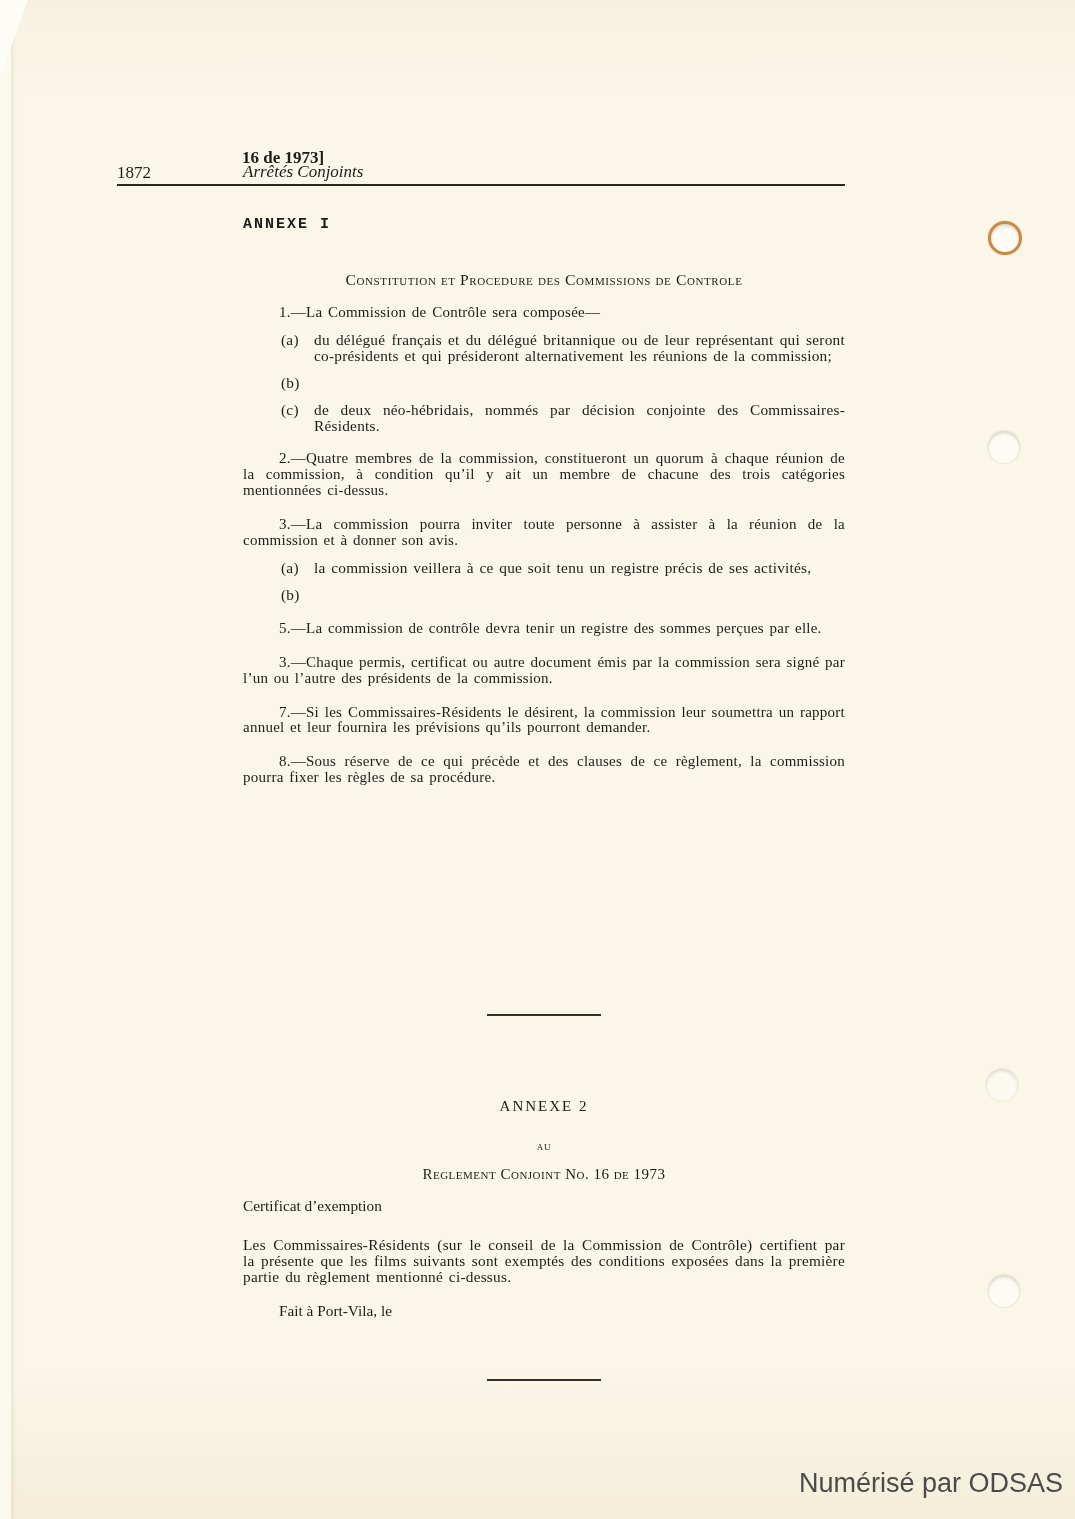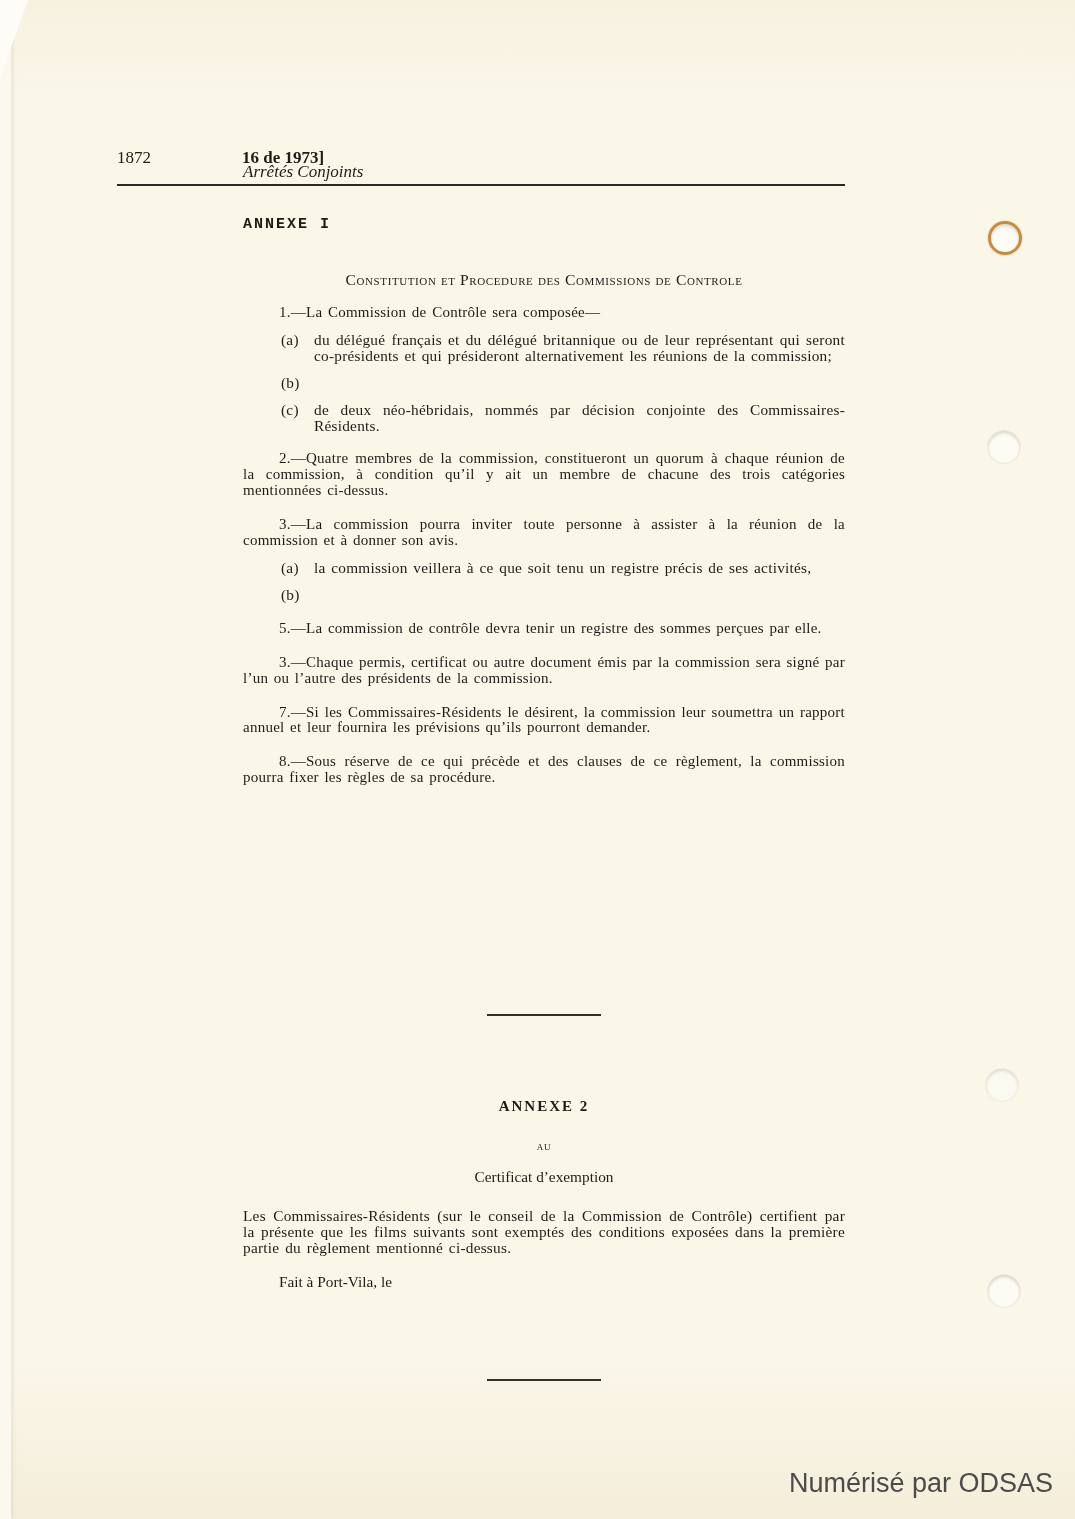--- a/index.html
+++ b/index.html
@@ -27,21 +27,21 @@
     position: absolute; width: 32px; height: 32px; border-radius: 50%;
     background: #fcfbf4;
     box-shadow: inset 0 2px 3px rgba(90,80,50,0.22), 0 0 0 1px rgba(140,120,80,0.10);
   }
   .hole-1 { left: 988px; top: 221px; border: 3px solid #c98a42; width: 28px; height: 28px; }
   .hole-2 { left: 988px; top: 431px; }
   .hole-3 { left: 986px; top: 1069px; opacity: 0.8; }
   .hole-4 { left: 988px; top: 1275px; }
 
   .hdr { position: absolute; top: 148px; left: 0; width: 100%; height: 26px; font-size: 17px; }
-  .hdr .pagenum  { position: absolute; left: 117px; top: 0; }
+  .hdr .pagenum  { position: absolute; left: 117px; top: 15px; }
   .hdr .issue    { position: absolute; left: 242px; top: 0; font-weight: bold; }
   .hdr .jtitle   { position: absolute; left: 243px; width: 602px; top: 14px; text-align: left; font-style: italic; }
   .header-rule   { position: absolute; left: 117px; top: 184px; width: 728px; height: 2px; background: #2b2923; }
 
   .content1 { position: absolute; left: 243px; top: 204px; width: 602px; }
   .annexe-title {
     margin: 12px 0 0; text-align: left;
     font-weight: bold; font-size: 15px; letter-spacing: 2px; font-family: Liberation Mono, monospace;
   }
   .section-heading {
@@ -62,40 +62,40 @@
     letter-spacing: 0.25px; word-spacing: 1.6px;
   }
   .sublabel { flex: 0 0 33px; }
   .subtext  { flex: 1 1 auto; text-align: justify; }
 
   .divider { position: absolute; height: 2px; width: 114px; background: #33302a; }
   .divider-1 { left: 487px; top: 1014px; }
   .divider-2 { left: 487px; top: 1379px; }
 
   .content2 { position: absolute; left: 243px; top: 1094px; width: 602px; }
-  .annexe2-title { margin: 4px 0 12px; text-align: center; font-weight: bold; font-size: 15px; letter-spacing: 2px; }
+  .annexe2-title { margin: 4px 0 12px; text-align: center; font-weight: normal; font-size: 15px; letter-spacing: 2px; }
   .annexe2-au {
     margin: 24px 0 0; text-align: center;
     font-variant: small-caps; font-size: 12.5px; letter-spacing: 0.8px;
   }
   .annexe2-reglement {
     margin: 12px 0 0; text-align: center;
     font-variant: small-caps; font-size: 15px; letter-spacing: 0.5px;
   }
-  .annexe2-subtitle { margin: 14px 0 0; text-align: center; font-size: 15.3px; }
+  .annexe2-subtitle { margin: 14px 0 0; font-size: 15.3px; }
   .annexe2-body {
     margin: 22px 0 0;
     font-size: 15.3px; line-height: 16.2px;
     letter-spacing: 0.25px; word-spacing: 1.8px;
     text-align: justify;
   }
   .signature { margin: 16px 0 0; padding-left: 36px; font-size: 15.3px; }
 
   .watermark {
-    position: absolute; top: 1468px; right: 22px;
+    position: absolute; top: 1468px; right: 12px;
     font-family: "Liberation Sans", sans-serif;
     font-size: 27px; color: #4b4b4b;
   }
 </style>
 </head>
 <body>
 
 <div class="page">
 
   <div class="edge-left"></div>
@@ -146,20 +146,21 @@
     <p class="para">3.—Chaque permis, certificat ou autre document émis par la commission sera signé par l’un ou l’autre des présidents de la commission.</p>
     <p class="para">7.—Si les Commissaires-Résidents le désirent, la commission leur soumettra un rapport annuel et leur fournira les prévisions qu’ils pourront demander.</p>
     <p class="para">8.—Sous réserve de ce qui précède et des clauses de ce règlement, la commission pourra fixer les règles de sa procédure.</p>
   </div>
 
   <div class="divider divider-1"></div>
 
   <div class="content2">
     <div class="annexe2-title">ANNEXE 2</div>
     <div class="annexe2-au">au</div>
+    <div class="annexe2-reglement">Reglement Conjoint No. 16 de 1973</div>
     <div class="annexe2-subtitle">Certificat d’exemption</div>
     <p class="annexe2-body">Les Commissaires-Résidents (sur le conseil de la Commission de Contrôle) certifient par la présente que les films suivants sont exemptés des conditions exposées dans la première partie du règlement mentionné ci-dessus.</p>
     <div class="signature">Fait à Port-Vila, le</div>
   </div>
 
   <div class="divider divider-2"></div>
 
   <div class="watermark">Numérisé par ODSAS</div>
 
 </div>

